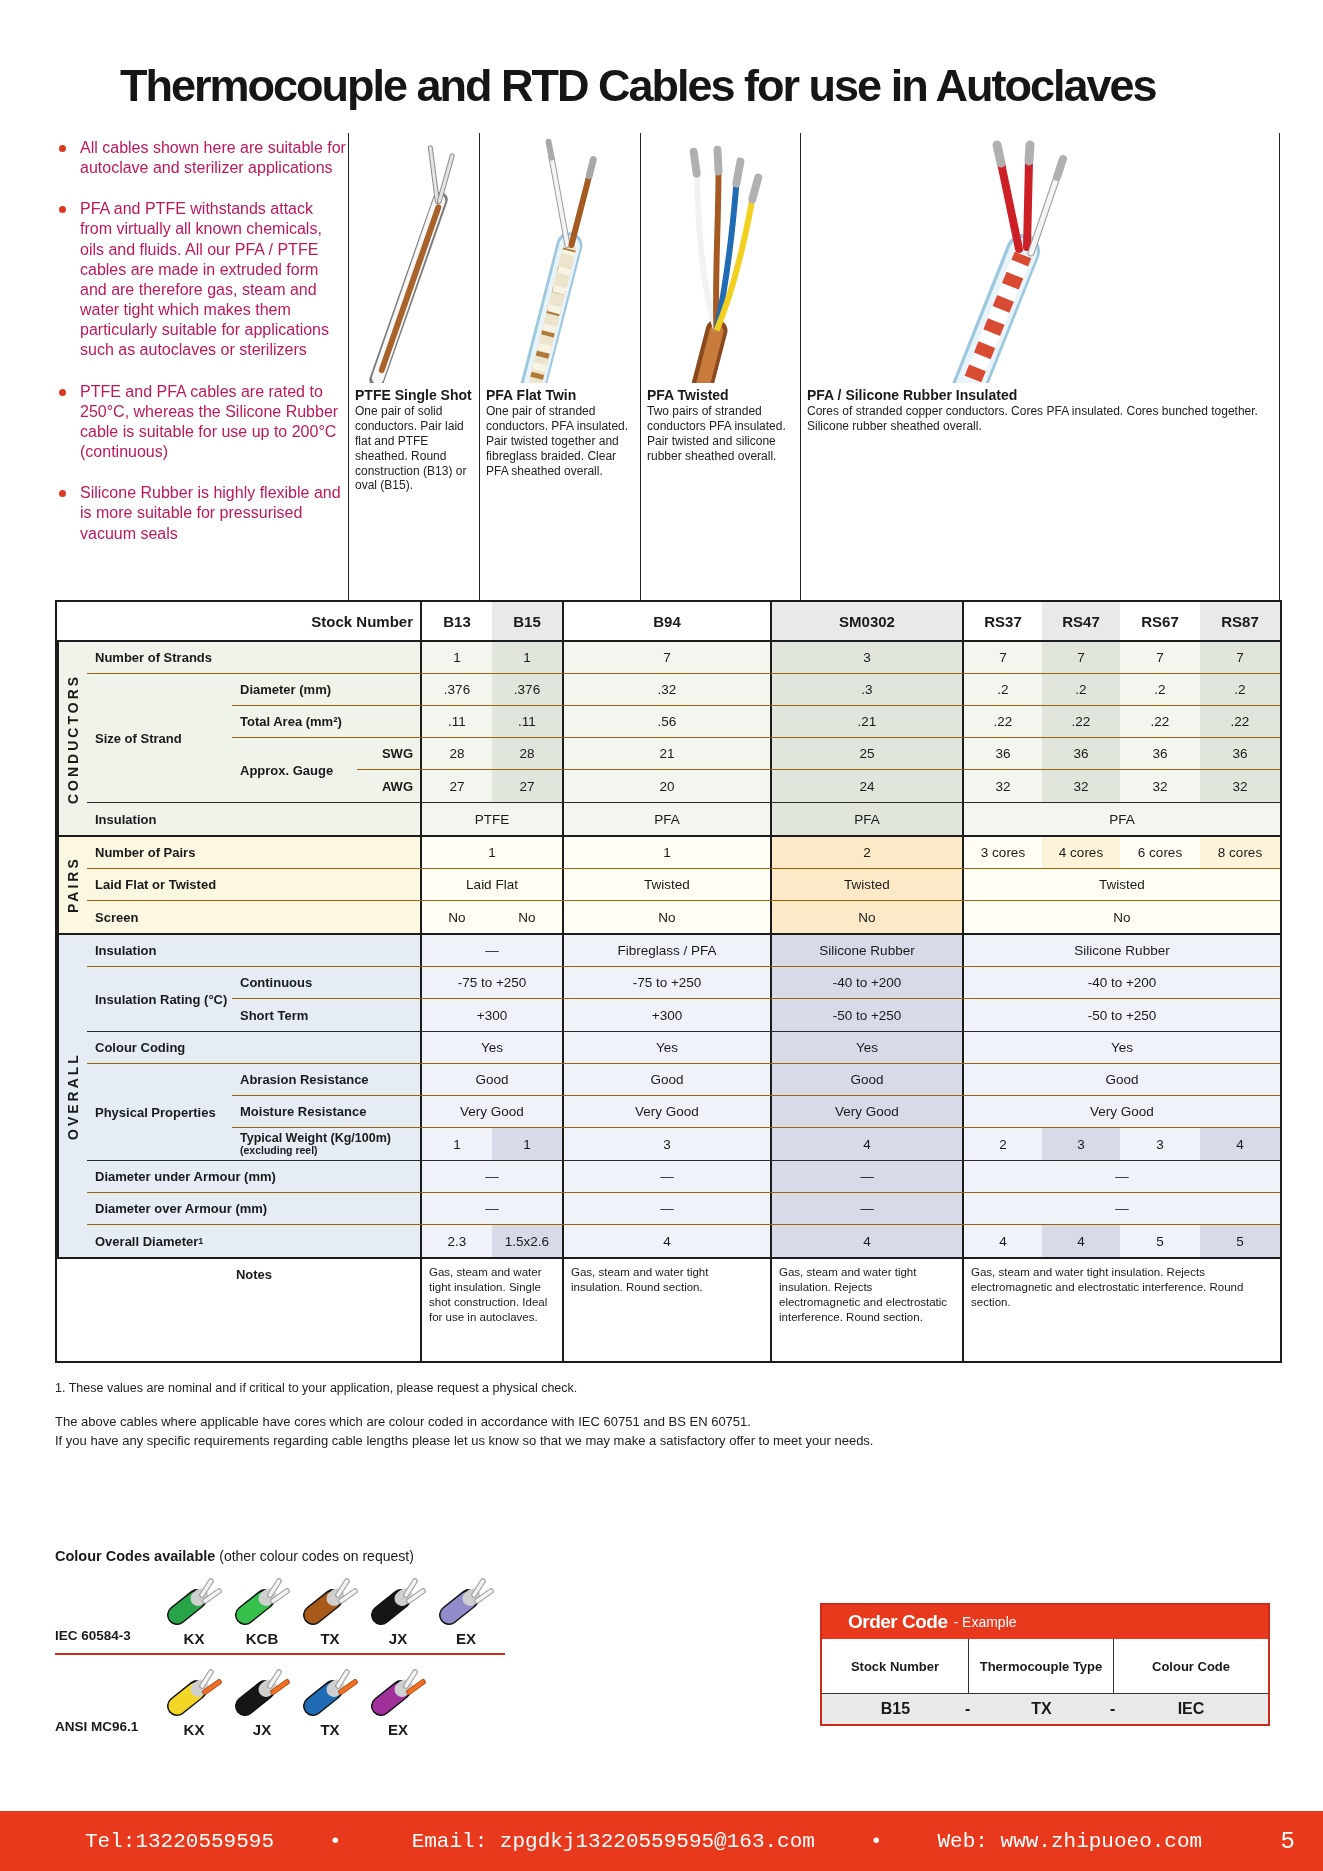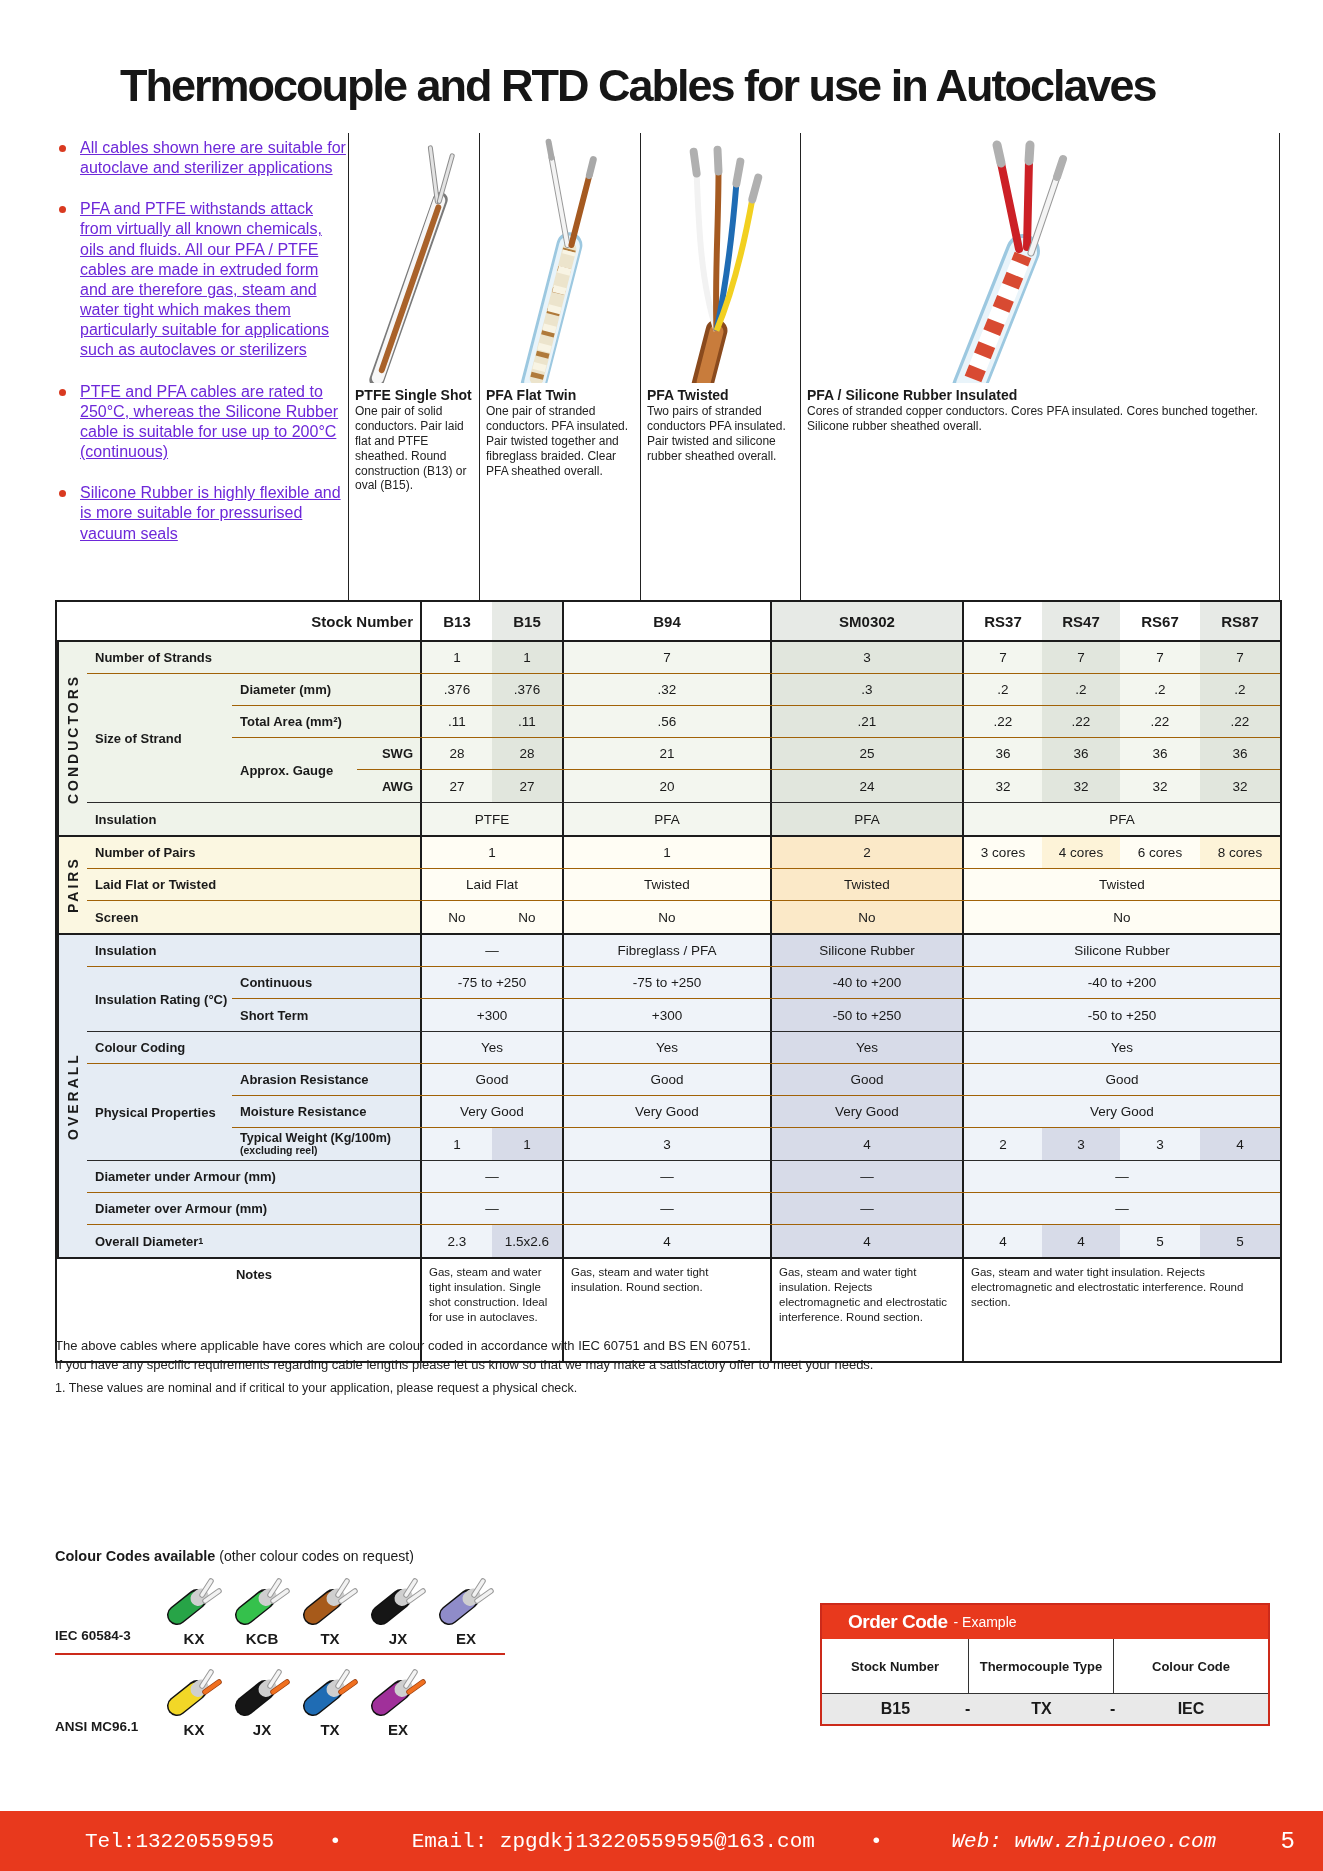--- a/index.html
+++ b/index.html
@@ -7,21 +7,21 @@
         font-family:"Liberation Sans",sans-serif;color:#1a1a1a;overflow:hidden;}
 
   
   .title{position:absolute;left:120px;top:60px;width:950px;text-align:center;
          font-size:45px;font-weight:bold;letter-spacing:-2px;color:#161616;white-space:nowrap;}
 
   
   .bullets{position:absolute;left:55px;top:138px;width:294px;}
   .bullet-item{display:flex;margin-bottom:21px;}
   .dot{width:7px;height:7px;border-radius:50%;background:#d93a20;margin:7px 14px 0 4px;flex:none;}
-  .btext{font-size:16px;line-height:1.26;color:#6d28d9;text-decoration:underline;}
+  .btext{font-size:16px;line-height:1.26;color:#be185d;}
 
   
   .cable-panel{position:absolute;left:348px;top:133px;width:930px;height:467px;display:flex;
                border-left:1px solid #222;border-right:1px solid #222;}
   .cable-box{border-right:1px solid #222;box-sizing:border-box;display:flex;flex-direction:column;}
   .cable-box:last-child{border-right:none;}
   .cb1{width:131px;} .cb2{width:161px;} .cb3{width:160px;} .cb4{width:478px;}
   .cimg{height:250px;display:flex;align-items:flex-start;justify-content:center;overflow:hidden;}
   .cname{font-size:14px;font-weight:bold;padding:4px 6px 1px 6px;}
   .cdesc{font-size:12px;line-height:1.24;padding:0 6px;color:#222;}
@@ -55,21 +55,21 @@
   .ol{background:#e5ecf4;} .ov{background:#eff3f9;} .ovh{background:#d7dbe8;}
   .smalllab{font-size:10.5px;font-weight:bold;}
   .notesrow{display:flex;height:102px;border-bottom:0;}
   .notesrow .cell{align-items:flex-start;}
   .nlab{padding:8px 0 0 31px;font-weight:bold;font-size:13px;background:#fff;}
   .ncell{font-size:11.5px;line-height:1.3;text-align:left;justify-content:flex-start;padding:6px 7px 0 7px;background:#fff;}
   sup{font-size:9px;}
 
   
   .fnote1{position:absolute;left:55px;top:1381px;font-size:12.5px;color:#222;}
-  .fpara{position:absolute;left:55px;top:1336px;font-size:13px;line-height:1.47;color:#222;}
+  .fpara{position:absolute;left:55px;top:1412px;font-size:13px;line-height:1.47;color:#222;}
 
   
   .cc{position:absolute;left:55px;top:1548px;width:600px;}
   .cc-head{font-size:14px;margin-bottom:8px;}
   .cc-head b{font-size:14.5px;}
   .cc-row{display:flex;align-items:flex-end;}
   .cc-std{width:105px;font-weight:bold;font-size:13.5px;padding-bottom:4px;}
   .cc-item{width:68px;text-align:center;}
   .cc-item .lbl{font-weight:bold;font-size:15px;}
   .cc-line{width:450px;height:0;border-top:2px solid #cc2a1a;margin:6px 0 8px 0;}
@@ -86,21 +86,21 @@
   .oc-c1{width:147px;} .oc-c2{width:145px;} .oc-c3{width:154px;}
   .oc-vals{position:relative;display:flex;height:30px;background:#e9e9e9;}
   .oc-val{box-sizing:border-box;display:flex;align-items:center;justify-content:center;font-weight:bold;font-size:16px;}
   .oc-dash{position:absolute;top:0;height:30px;display:flex;align-items:center;font-weight:bold;font-size:16px;}
 
   
   .footer{position:absolute;left:0;top:1811px;width:1323px;height:60px;background:#e8391d;
           display:flex;align-items:center;color:#fff;font-family:"Liberation Mono",monospace;font-size:21px;}
   .footer .seg{white-space:nowrap;}
   .f-tel{margin-left:85px;}
-  .f-b1{margin-left:55px;} .f-em{margin-left:70px;} .f-b2{margin-left:55px;} .f-web{margin-left:69px;font-style:italic;}
+  .f-b1{margin-left:55px;} .f-em{margin-left:70px;} .f-b2{margin-left:55px;} .f-web{margin-left:55px;}
   .f-page{position:absolute;right:28px;font-size:24px;}
 </style>
 </head>
 <body>
 
 <div class="page">
 
   <div class="title">Thermocouple and RTD Cables for use in Autoclaves</div>
 
   <div class="bullets">

